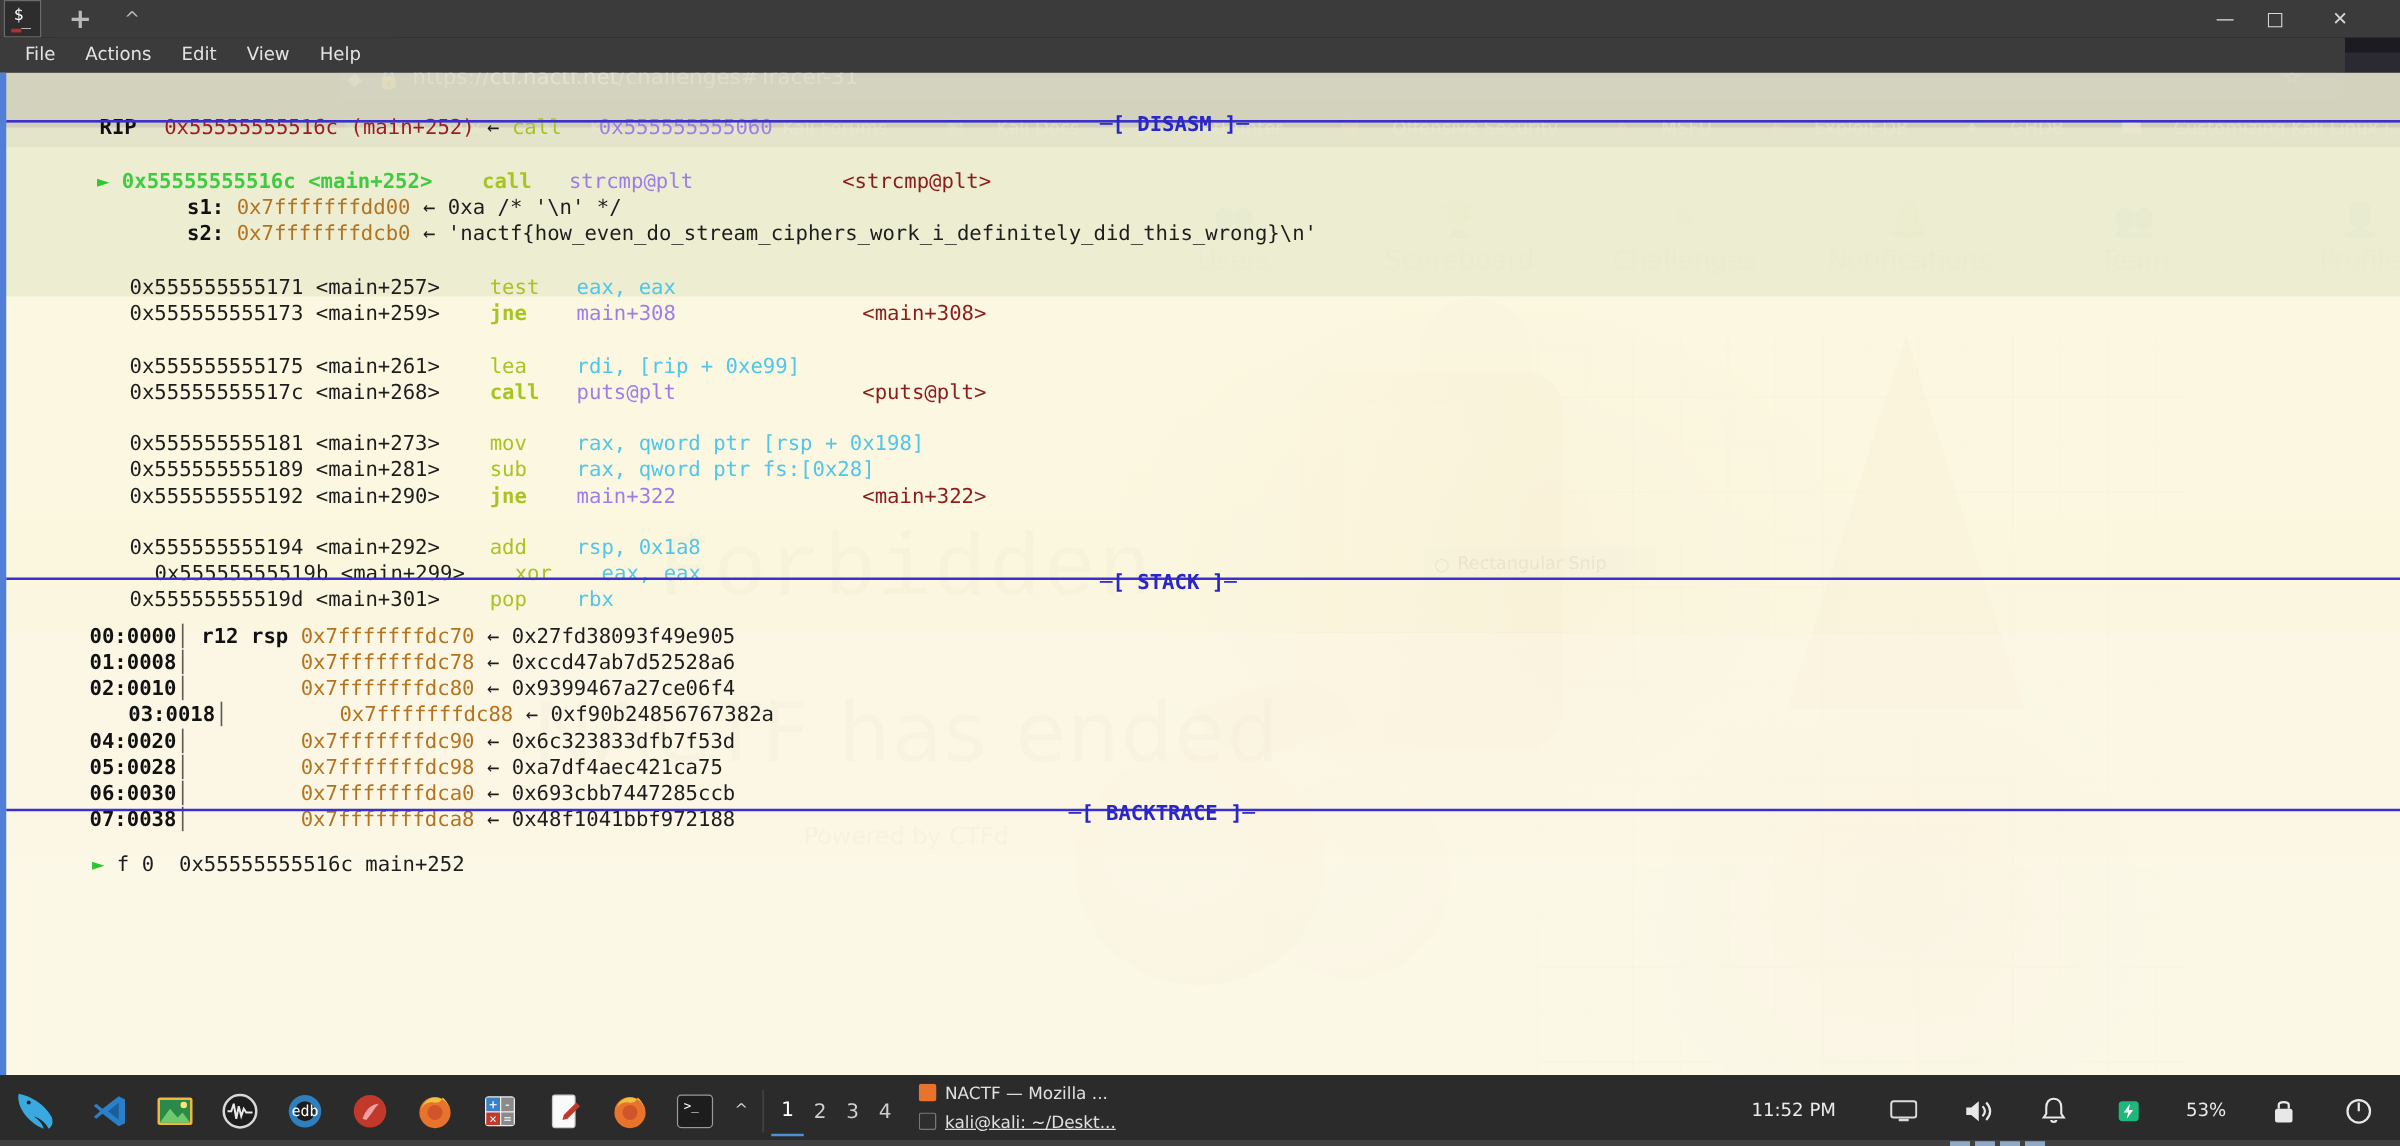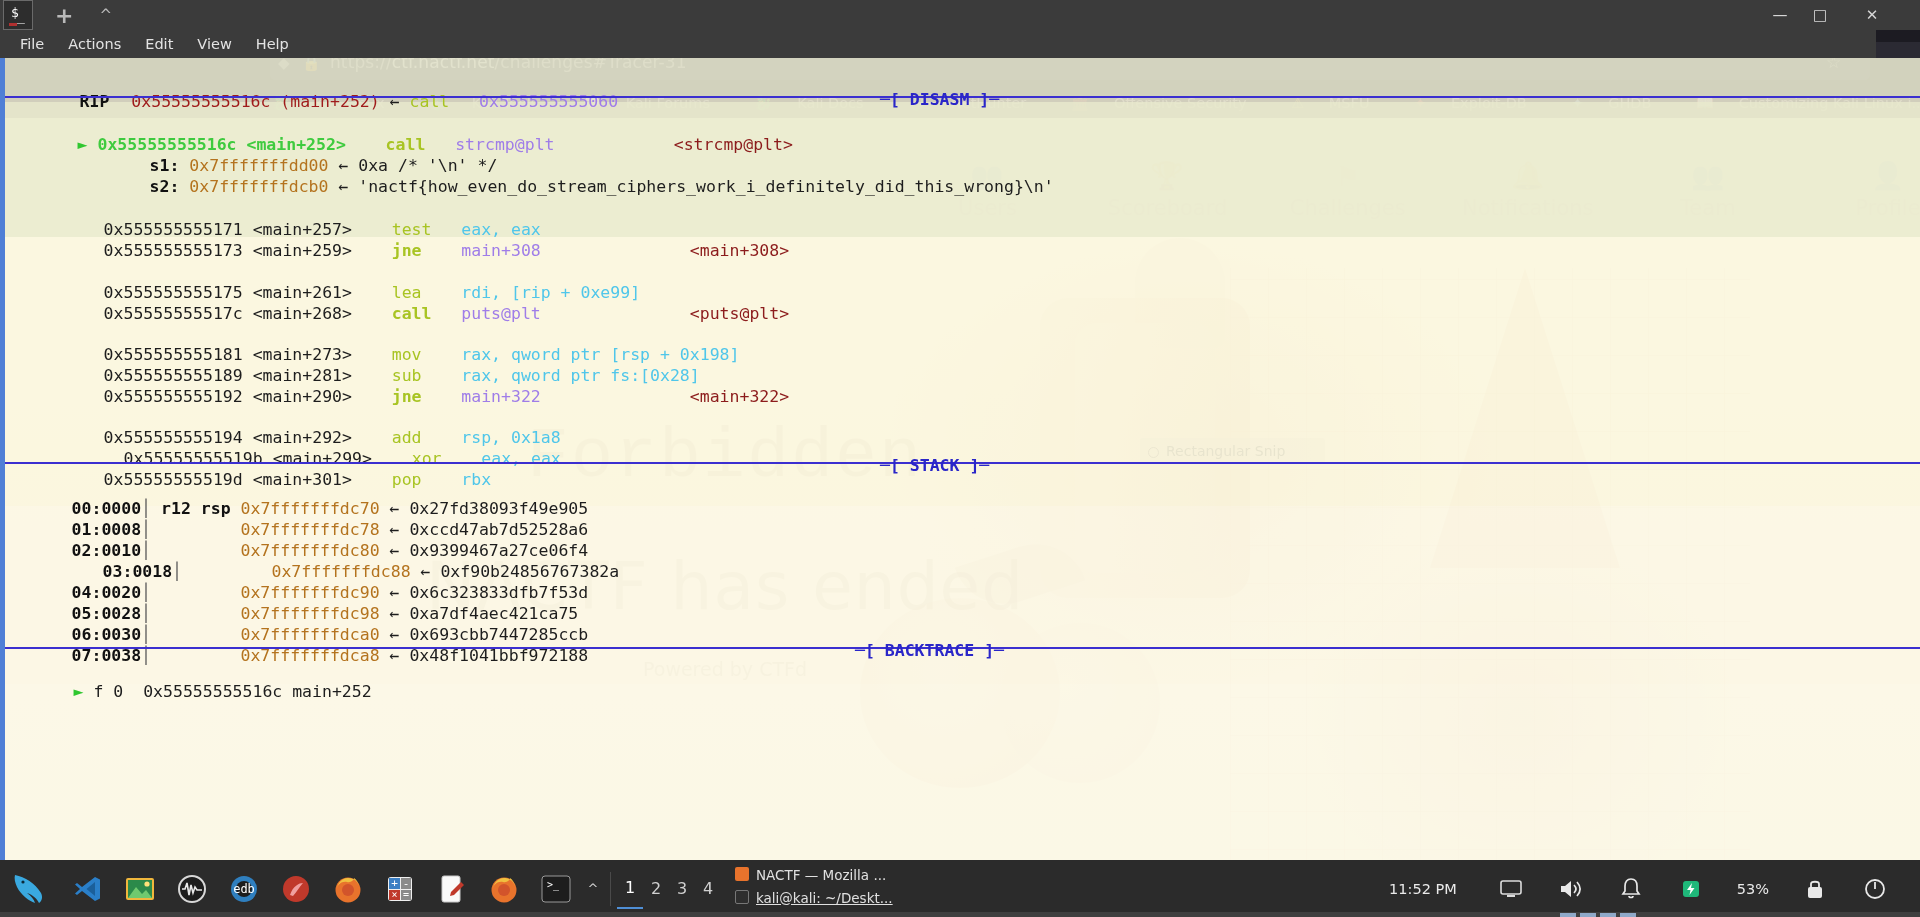--- a/index.html
+++ b/index.html
@@ -244,21 +244,21 @@
   .ws-btn.active { color:#ffffff; border-bottom:2px solid #4f8fd6; }
   .win-list { margin-left:14px; display:flex; flex-direction:column; justify-content:center; gap:2px;}
   .win-item {
     display:flex; align-items:flex-start; gap:7px;
     color:#e0e0e0; font-size:13.5px; height:21px;
     font-family:"DejaVu Sans","Liberation Sans",sans-serif;
     max-width:230px; white-space:nowrap; overflow:hidden;
   }
   .win-item.active { text-decoration:underline; }
   .win-ico { width:14px; height:14px; border-radius:2px; flex:none; }
-  .tray { margin-left:auto; display:flex; align-items:center; padding-right:25px; gap:20px;}
+  .tray { margin-left:auto; display:flex; align-items:center; padding-right:13px; gap:20px;}
   .tray .clock { color:#eaeaea; font-size:14.5px; margin-right:14px;
     font-family:"DejaVu Sans","Liberation Sans",sans-serif;}
   .tray-ico { width:40px; height:57px; display:flex; align-items:center; justify-content:center;
     color:#e8e8e8; font-size:20px; position:relative;}
   .battery-txt { color:#eaeaea; font-size:14.5px; margin:0 6px;
     font-family:"DejaVu Sans","Liberation Sans",sans-serif;}
   .bottom-strip { position:absolute; left:0; top:912px; width:1920px; height:5px; background:#3f3f3f;}
   .bs-box { position:absolute; top:913px; width:16px; height:4px; background:#8fa9c9; }
 </style>
 </head>

